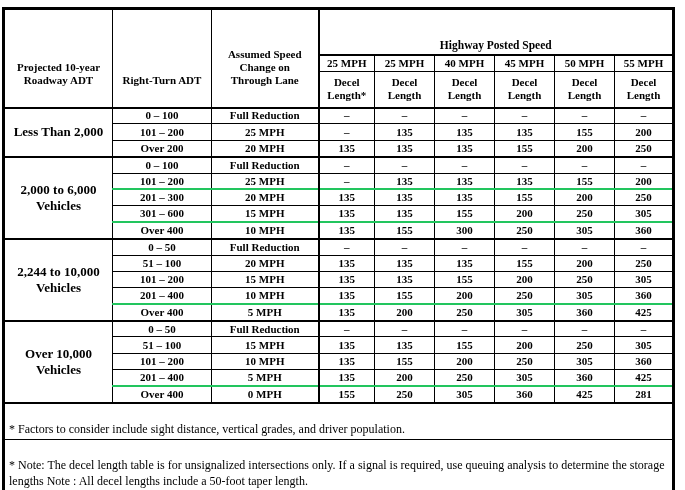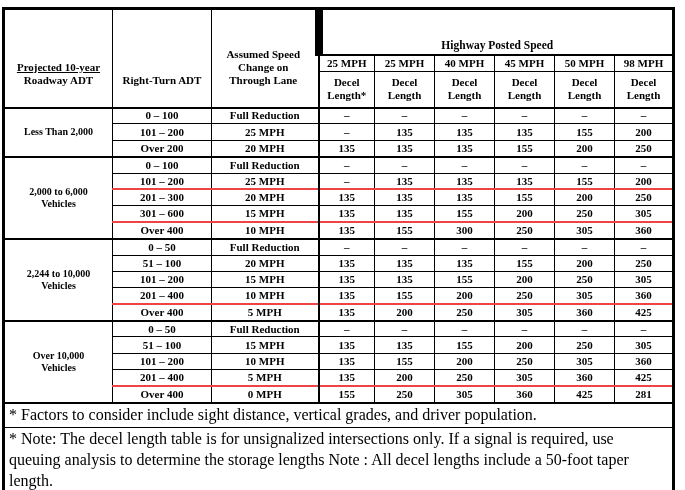--- a/index.html
+++ b/index.html
@@ -33,41 +33,41 @@
   tr.h2{height:17px;}
   tr.h3{height:36px;}
   .hdr-left{
     vertical-align:bottom;
     padding-bottom:20px;
     border-bottom:2px solid #000;
   }
   .span-title{
     vertical-align:bottom;
     padding-bottom:1px;
-    border-left:8px solid #000000;
+    border-left:2px solid #000000;
     border-bottom:2px solid #000;
     font-size:11.5px;
   }
   tr.h3 th{border-bottom:2px solid #000;}
   .thickL{border-left:2px solid #000;}
-  .u{display:block;text-decoration:underline;margin-top:25px;}
+  .u{display:block;margin-top:25px;}
   .blk{display:block;}
   .ml{white-space:pre-line;}
   
   tbody tr{height:16.4px;}
   tr.group-start td{border-top:2px solid #000;}
-  tr.sep td{border-top:2px solid #ef4444;}
-  td.group-label{font-size:10px;}
+  tr.sep td{border-top:2px solid #22c55e;}
+  td.group-label{font-size:13px;}
   
   tfoot td{
     font-weight:normal;
-    font-size:16px;
+    font-size:12px;
     text-align:left;
     vertical-align:top;
-    padding:1px 5px 2px 4px;
+    padding:18px 5px 2px 4px;
     line-height:1.3;
   }
   tfoot tr.f1{height:17px;}
   tfoot tr.f1 td{border-top:2px solid #000;}
   tfoot tr.f2{height:34px;}
 </style>
 </head>
 <body>
 
 <div class="page">
@@ -94,21 +94,21 @@
 Change on
 Through Lane</th>
         <th class="span-title" colspan="6">Highway Posted Speed</th>
       </tr>
       <tr class="h2">
           <th class="thickL">25 MPH</th>
           <th>25 MPH</th>
           <th>40 MPH</th>
           <th>45 MPH</th>
           <th>50 MPH</th>
-          <th>98 MPH</th>
+          <th>55 MPH</th>
         </tr>
       <tr class="h3">
           <th class="ml thickL">Decel
 Length*</th>
           <th class="ml">Decel
 Length</th>
           <th class="ml">Decel
 Length</th>
           <th class="ml">Decel
 Length</th>

